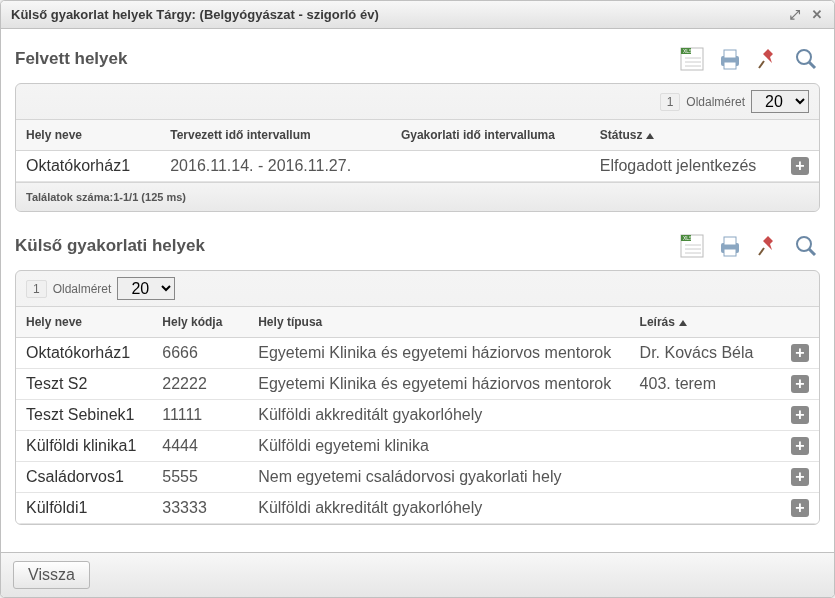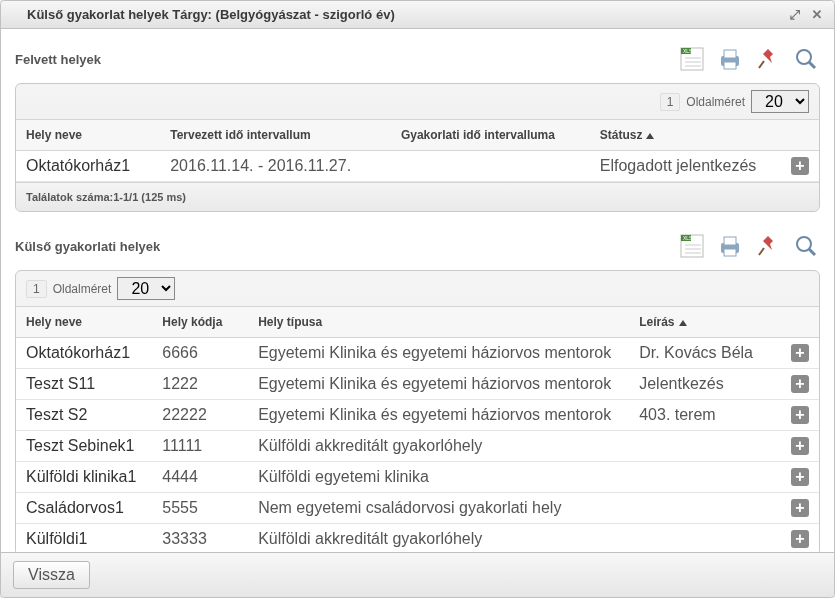--- a/index.html
+++ b/index.html
@@ -26,21 +26,20 @@
     border-bottom: 1px solid #c0c0c0;
     padding: 6px 10px;
     display: flex;
     align-items: center;
     justify-content: space-between;
   }
   .titlebar .title {
     font-weight: bold;
     font-size: 13px;
     color: #3a3a3a;
-    margin-left: 16px;
   }
   .titlebar .window-controls {
     display: flex;
     gap: 8px;
   }
   .titlebar .win-btn {
     width: 14px; height: 14px;
     color: #777;
     cursor: pointer;
     font-weight: bold;
@@ -54,21 +53,21 @@
     padding: 10px 14px;
     background: #fff;
   }
   .section-header {
     display: flex;
     justify-content: space-between;
     align-items: center;
     padding: 6px 0 10px 0;
   }
   .section-title {
-    font-size: 13px;
+    font-size: 17px;
     font-weight: bold;
     color: #555;
   }
   .toolbar-icons {
     display: flex;
     gap: 10px;
   }
   .icon-btn { width: 28px; height: 28px; cursor: pointer; display:flex; align-items:center; justify-content:center; }
   svg { display:block; }
   .panel {
@@ -326,27 +325,20 @@
           </thead>
         <tbody id="s2body">
             <tr>
               <td class="first">Oktatókorház1</td>
               <td>6666</td>
               <td>Egyetemi Klinika és egyetemi háziorvos mentorok</td>
               <td>Dr. Kovács Béla</td>
               <td><span class="plus-btn">+</span></td>
             </tr>
             <tr>
-              <td class="first">Teszt S11</td>
-              <td>1222</td>
-              <td>Egyetemi Klinika és egyetemi háziorvos mentorok</td>
-              <td>Jelentkezés</td>
-              <td><span class="plus-btn">+</span></td>
-            </tr>
-            <tr>
               <td class="first">Teszt S2</td>
               <td>22222</td>
               <td>Egyetemi Klinika és egyetemi háziorvos mentorok</td>
               <td>403. terem</td>
               <td><span class="plus-btn">+</span></td>
             </tr>
             <tr>
               <td class="first">Teszt Sebinek1</td>
               <td>11111</td>
               <td>Külföldi akkreditált gyakorlóhely</td>

